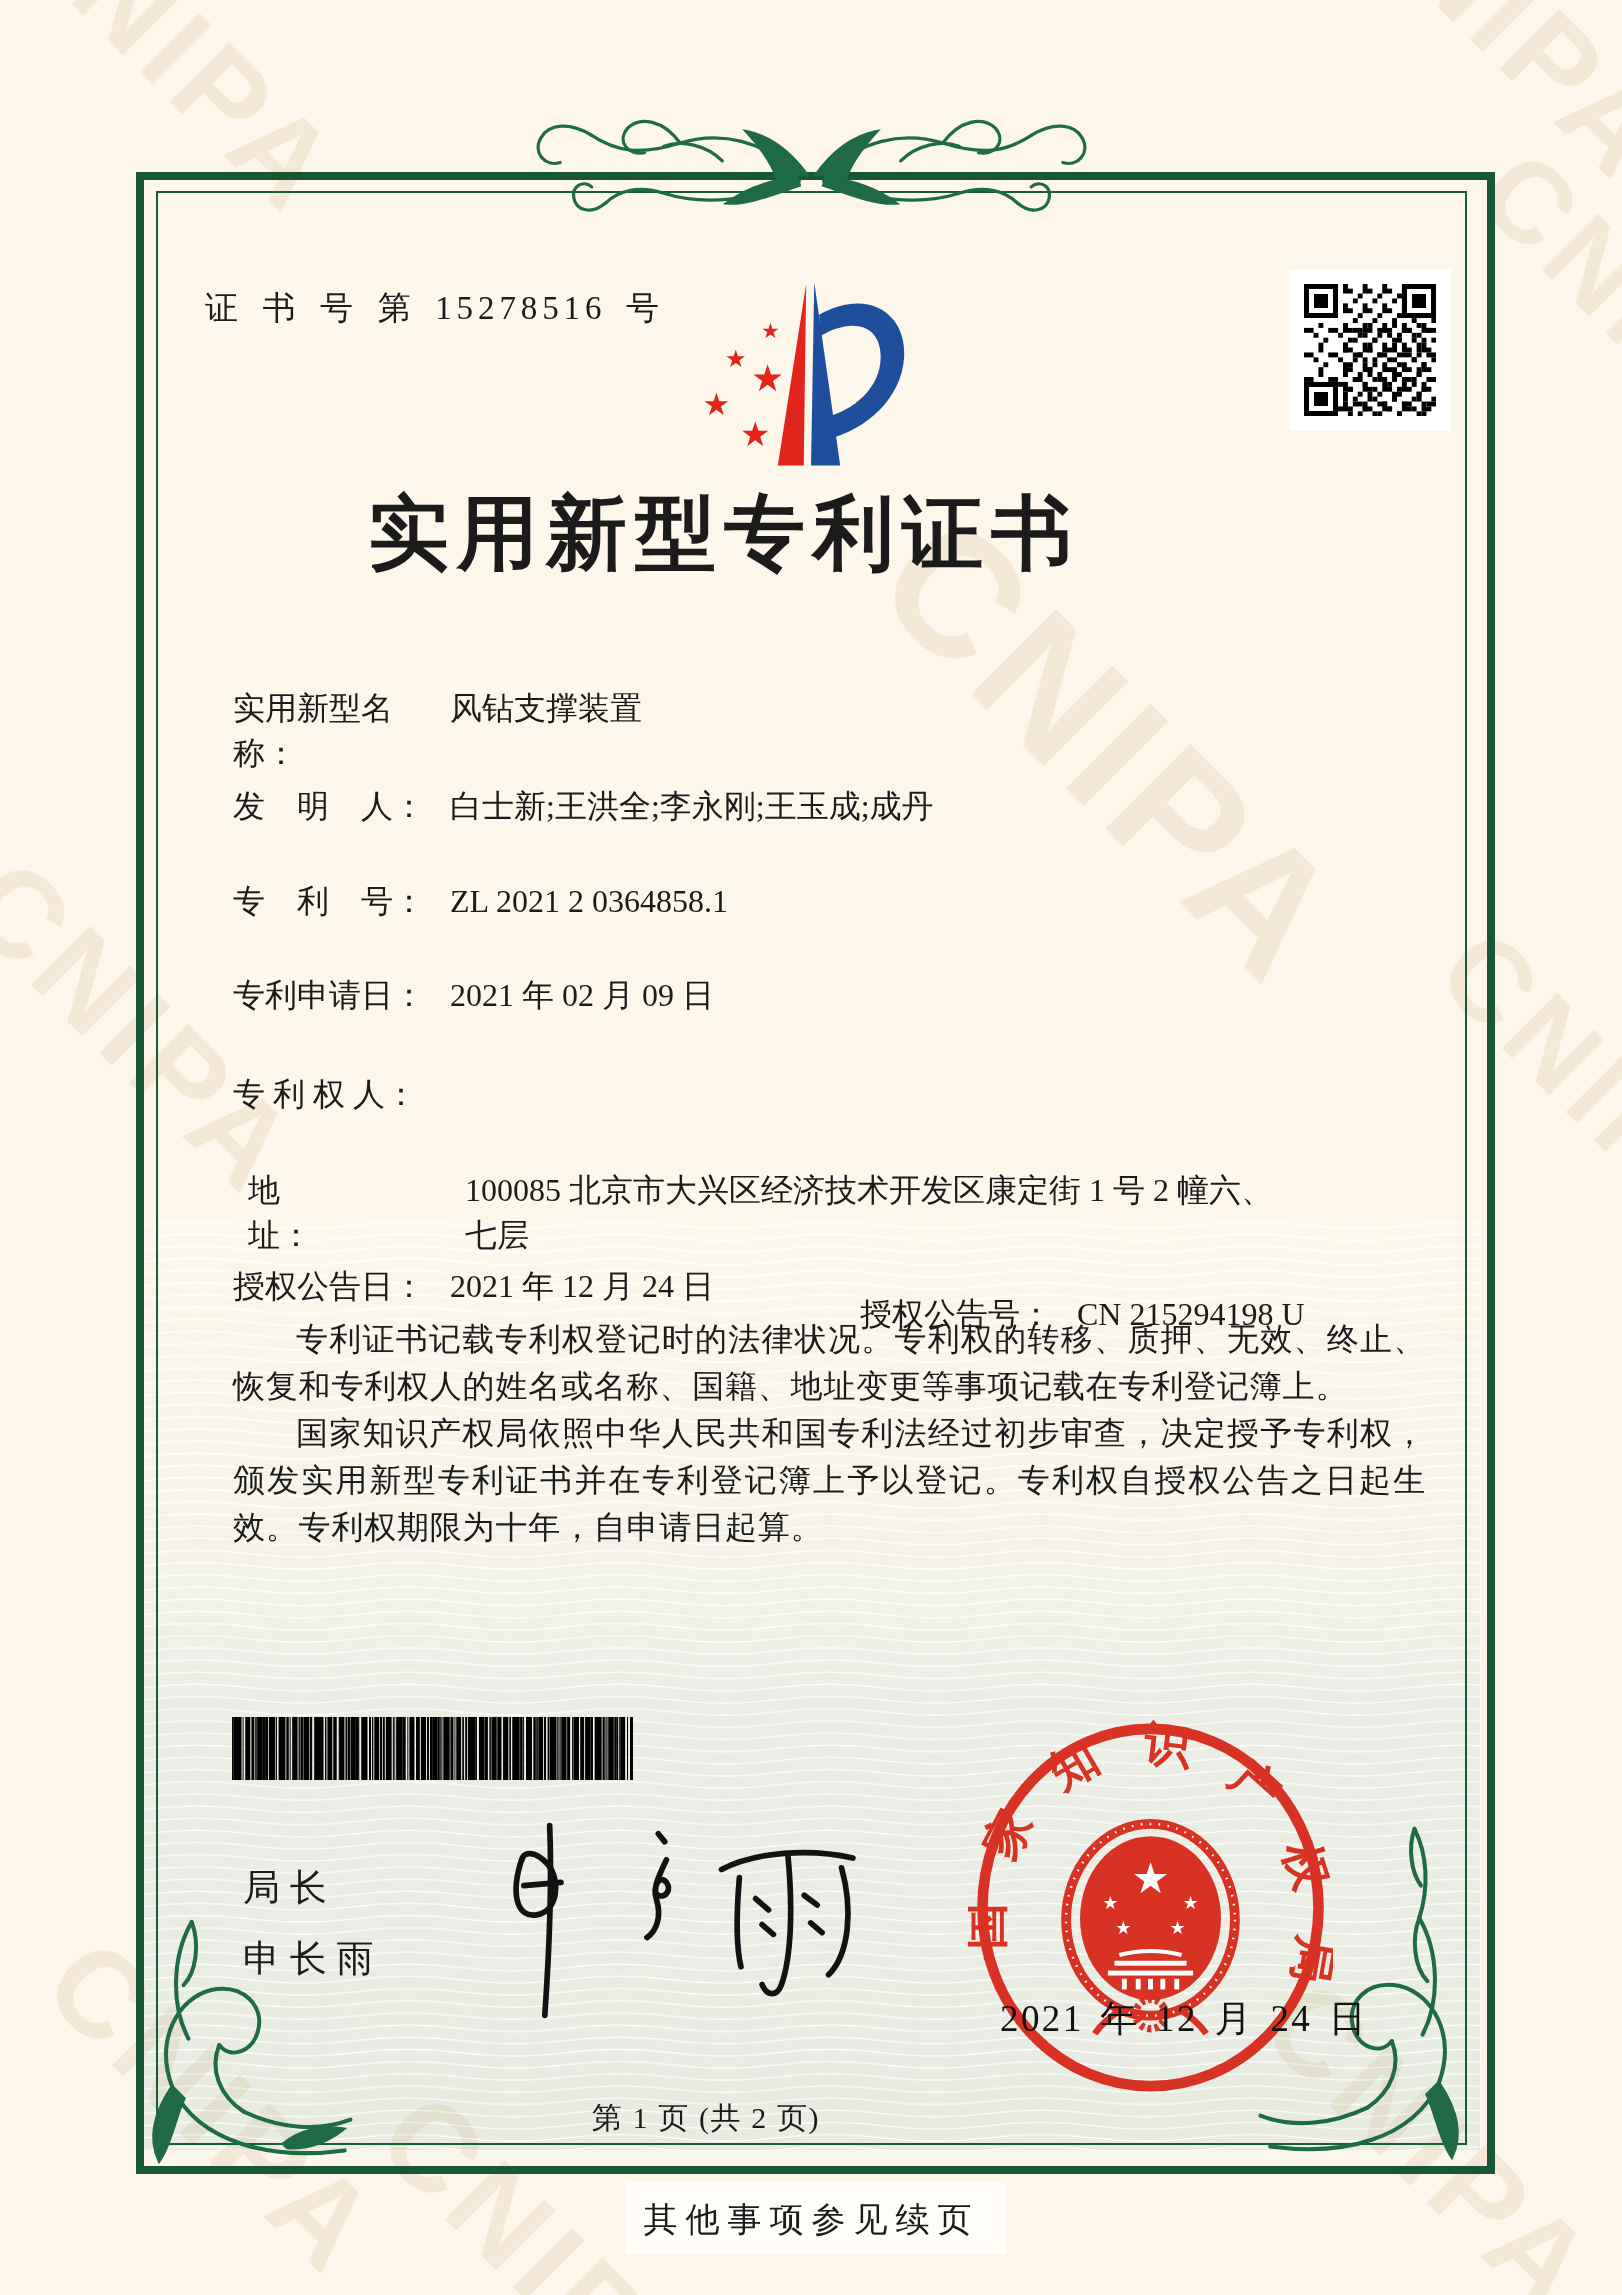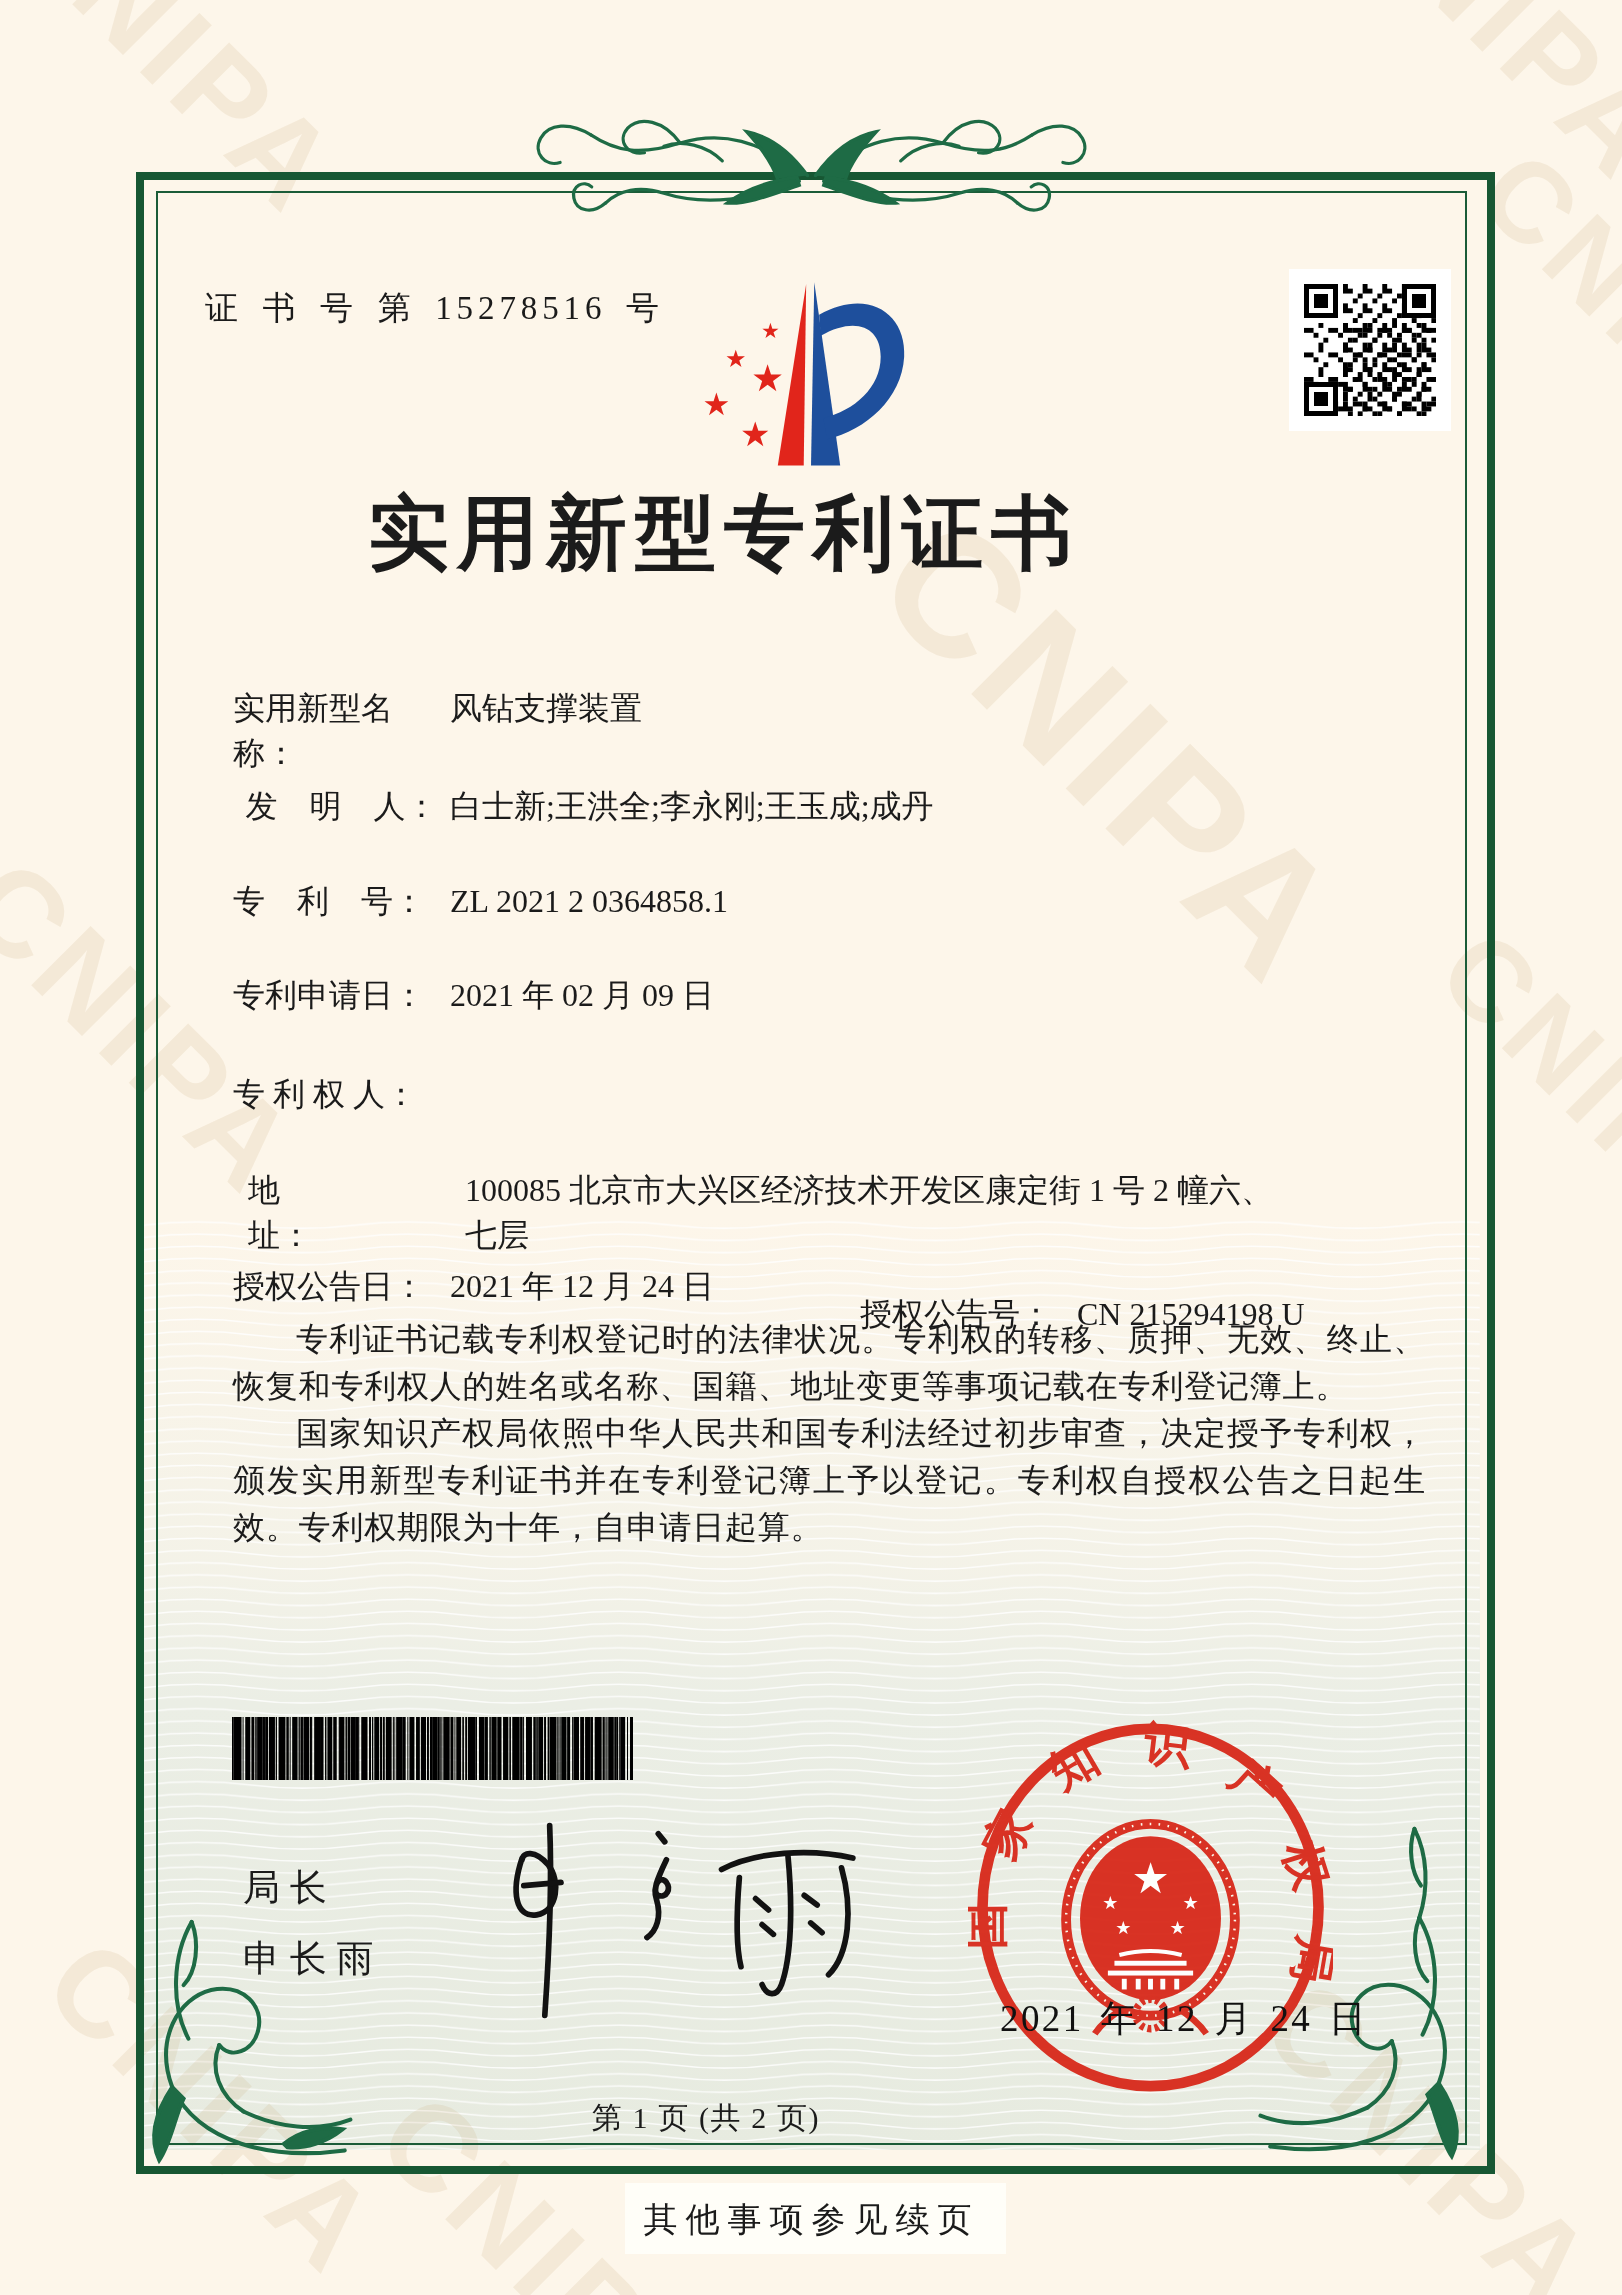--- a/index.html
+++ b/index.html
@@ -187,21 +187,21 @@
       </g>
     </svg>
   </div>
 
   <div class="title">实用新型专利证书</div>
 
   <div class="frow" style="left:233px; top:686px;">
     <div class="flabel">实用新型名称：</div>
     <div class="fvalue">风钻支撑装置</div>
   </div>
-  <div class="frow" style="left:233px; top:784px;text-align:center;">
+  <div class="frow" style="left:233px; top:784px;">
     <div class="flabel">发　明　人：</div>
     <div class="fvalue">白士新;王洪全;李永刚;王玉成;成丹</div>
   </div>
   <div class="frow" style="left:233px; top:879px;">
     <div class="flabel">专　利　号：</div>
     <div class="fvalue">ZL 2021 2 0364858.1</div>
   </div>
   <div class="frow" style="left:233px; top:973px;">
     <div class="flabel">专利申请日：</div>
     <div class="fvalue">2021 年 02 月 09 日</div>

